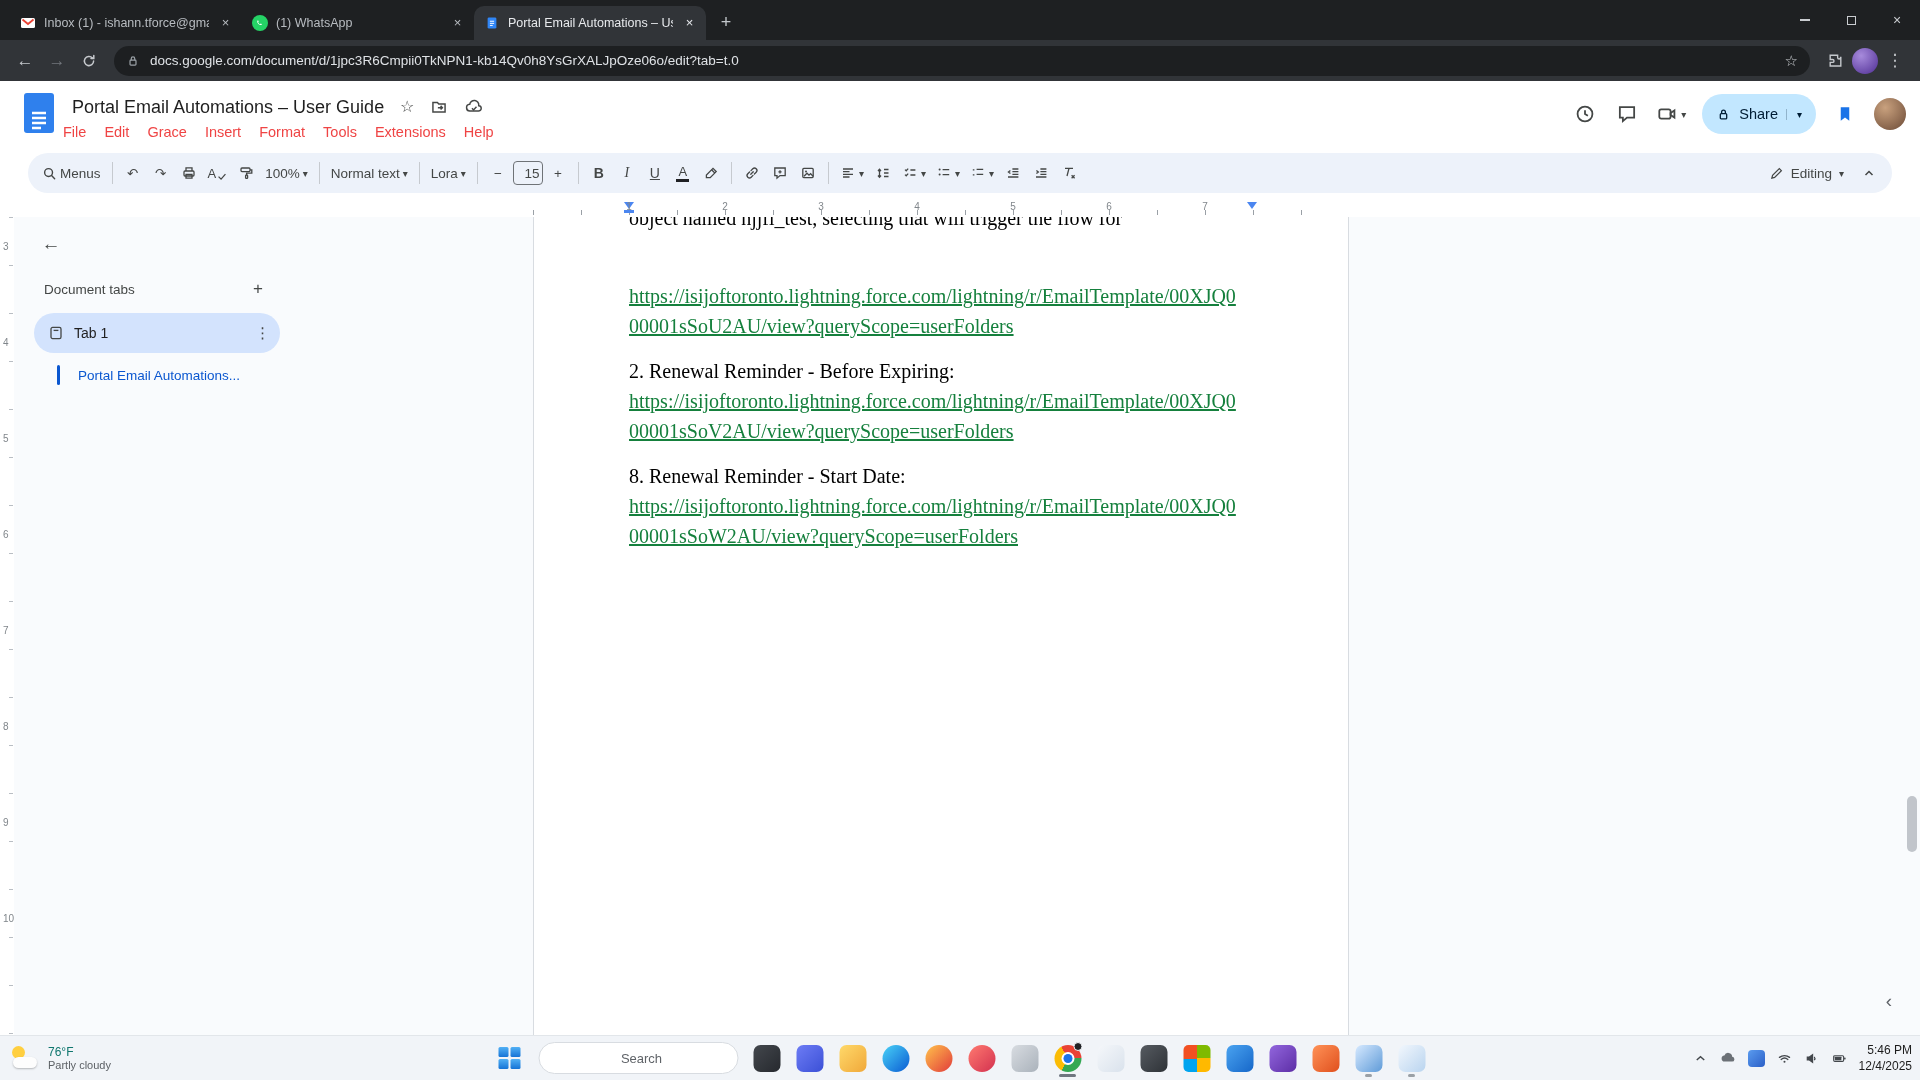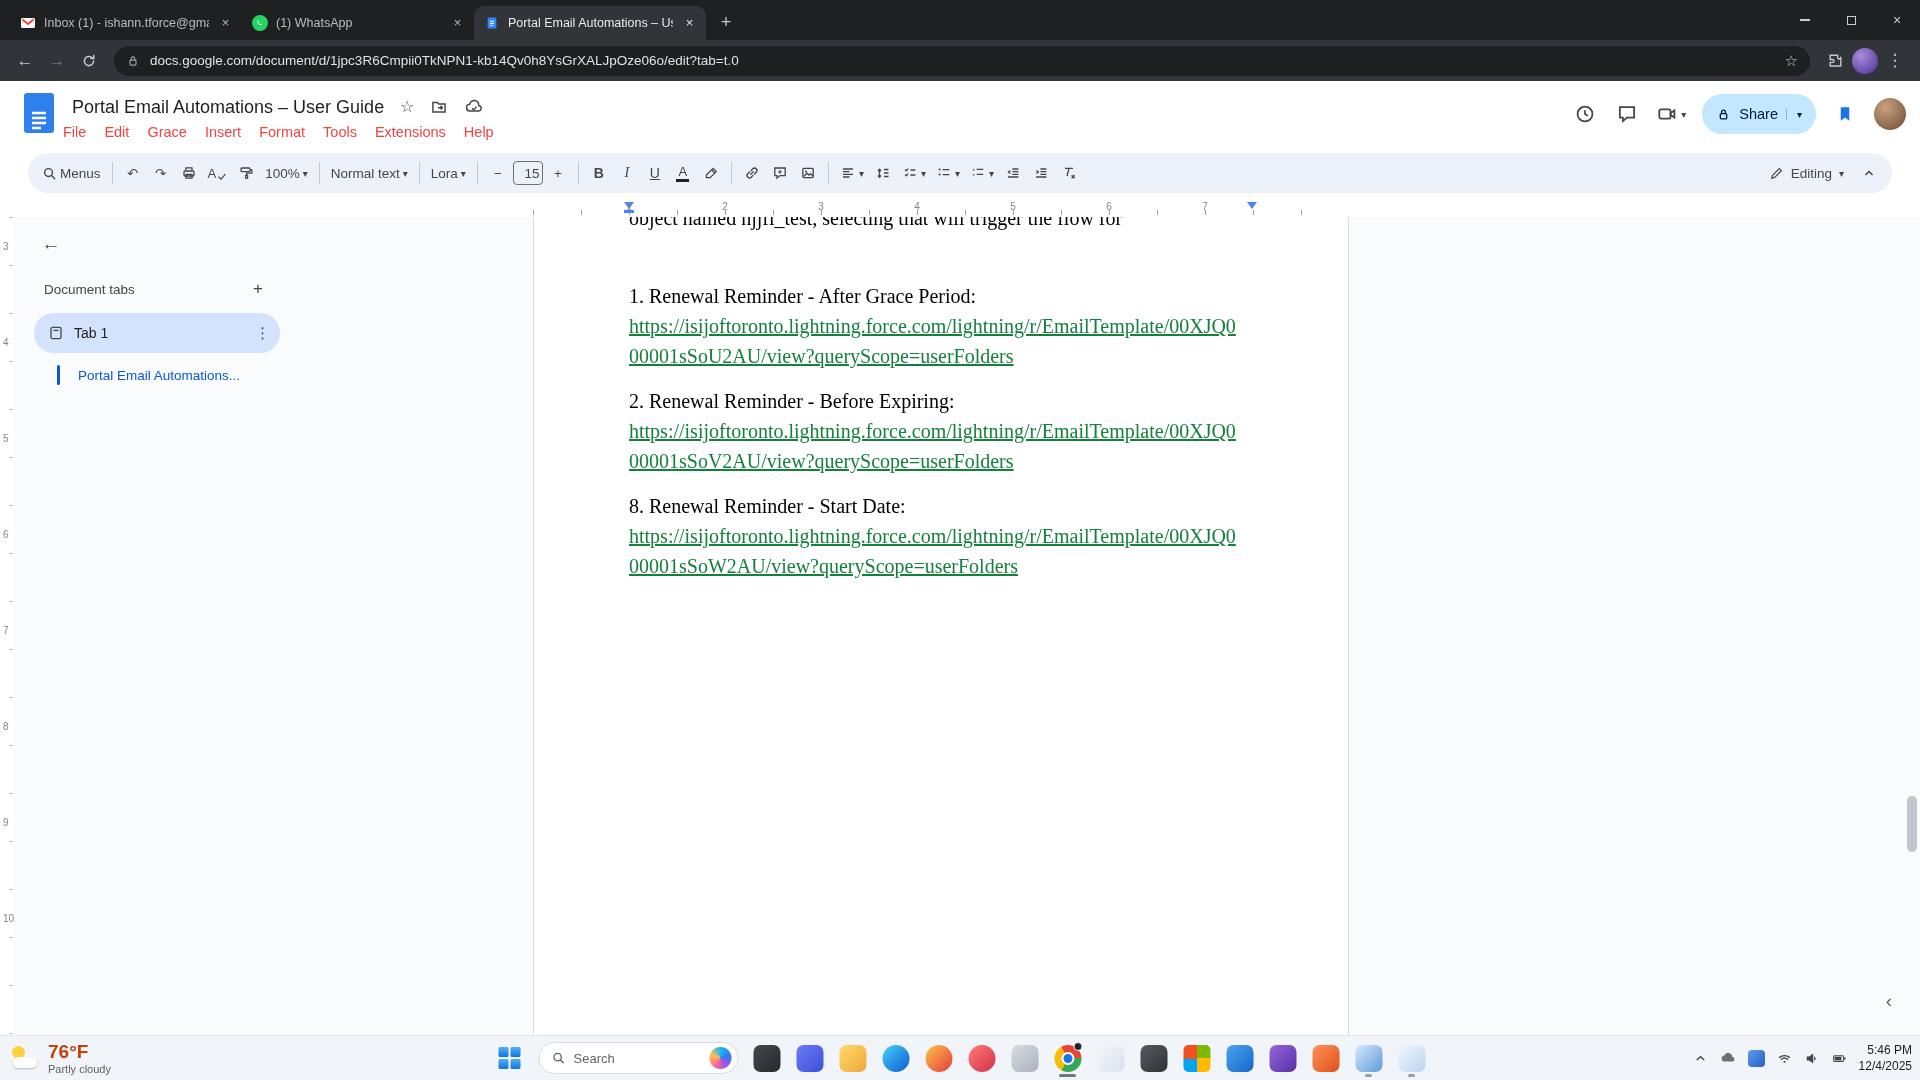--- a/index.html
+++ b/index.html
@@ -114,29 +114,29 @@
                    font-size:19px; display:flex; align-items:center; justify-content:center; }
   .scrollthumb { position:absolute; right:3px; top:796px; width:10px; height:56px; background:#c1c5cb; border-radius:5px; }
 
   
   #taskbar { bottom:0; height:45px; background:#f1f4f8; border-top:1px solid #e2e6ea; }
   .weather { position:absolute; left:10px; top:0; height:100%; display:flex; align-items:center; gap:8px; }
   .wicon { position:relative; width:30px; height:26px; }
   .sun { position:absolute; left:2px; top:1px; width:13px; height:13px; border-radius:50%; background:#ffcf40; }
   .cloudshape { position:absolute; left:3px; bottom:3px; width:24px; height:11px; border-radius:8px;
                 background:#fdfdfd; box-shadow:0 1px 2px rgba(0,0,0,.25); }
-  .wtemp { font-size:19px; color:#c2410c;font-weight:bold; }
+  .wtemp { font-size:12px; color:#0f766e; }
   .wcond { font-size:11px; color:#5d6166; }
   .tbcenter { position:absolute; left:50%; top:0; bottom:0; transform:translateX(-50%);
               display:flex; align-items:center; gap:13px; }
   .startbtn { width:32px; height:32px; display:grid; grid-template-columns:10px 10px; grid-template-rows:10px 10px;
               gap:2px; align-content:center; justify-content:center; }
   .startbtn i { background:linear-gradient(180deg,#51b0f5,#1573d6); border-radius:1.5px; }
   .searchpill { width:200px; height:32px; background:#fff; border:1px solid #d8dce1; border-radius:16px;
-                display:flex; align-items:center; gap:8px; padding:0 6px 0 12px; color:#5f6368; font-size:13px; }
+                display:flex; align-items:center; gap:8px; padding:0 6px 0 12px; color:#5f6368; font-size:13px;flex-direction:column; }
   .sball { margin-left:auto; width:22px; height:22px; border-radius:50%;
            background:conic-gradient(#19b5f1,#2b7df0,#9a57e8,#ff6a8e,#ffc24b,#19b5f1); }
   #tbapps { display:flex; align-items:center; gap:13px; }
   .tbapp { width:30px; height:42px; position:relative; display:flex; align-items:center; justify-content:center; }
   .tbic { width:27px; height:27px; border-radius:7px; }
   .tbic.round { border-radius:50%; }
   .tbic.chrome { position:relative; background:conic-gradient(from -30deg,#ea4335 0 33%,#34a853 0 66%,#fbbc05 0 100%); }
   .tbic.chrome::before { content:""; position:absolute; inset:7px; background:#fff; border-radius:50%; }
   .tbic.chrome::after { content:""; position:absolute; inset:9px; background:#1a73e8; border-radius:50%; }
   .tbic.msgrid { background:conic-gradient(#7fba00 0 25%,#ffb900 0 50%,#00a4ef 0 75%,#f25022 0 100%); border-radius:5px; }
@@ -481,21 +481,20 @@
     <span class="dots">⋮</span>
   </div>
   <div class="outline-item">
     <span class="obar"></span>
     <span>Portal Email Automations...</span>
   </div>
 
   <div class="page">
     <p class="clip">object named hjjfl_test, selecting that will trigger the flow for</p>
     <div class="docitem first">
-      <p>1. Renewal Reminder - After Grace Period:</p>
       <a class="dlink">https://isijoftoronto.lightning.force.com/lightning/r/EmailTemplate/00XJQ000001sSoU2AU/view?queryScope=userFolders</a>
     </div>
     <div class="docitem">
       <p>2. Renewal Reminder - Before Expiring:</p>
       <a class="dlink">https://isijoftoronto.lightning.force.com/lightning/r/EmailTemplate/00XJQ000001sSoV2AU/view?queryScope=userFolders</a>
     </div>
     <div class="docitem">
       <p>8. Renewal Reminder - Start Date:</p>
       <a class="dlink">https://isijoftoronto.lightning.force.com/lightning/r/EmailTemplate/00XJQ000001sSoW2AU/view?queryScope=userFolders</a>
     </div>

